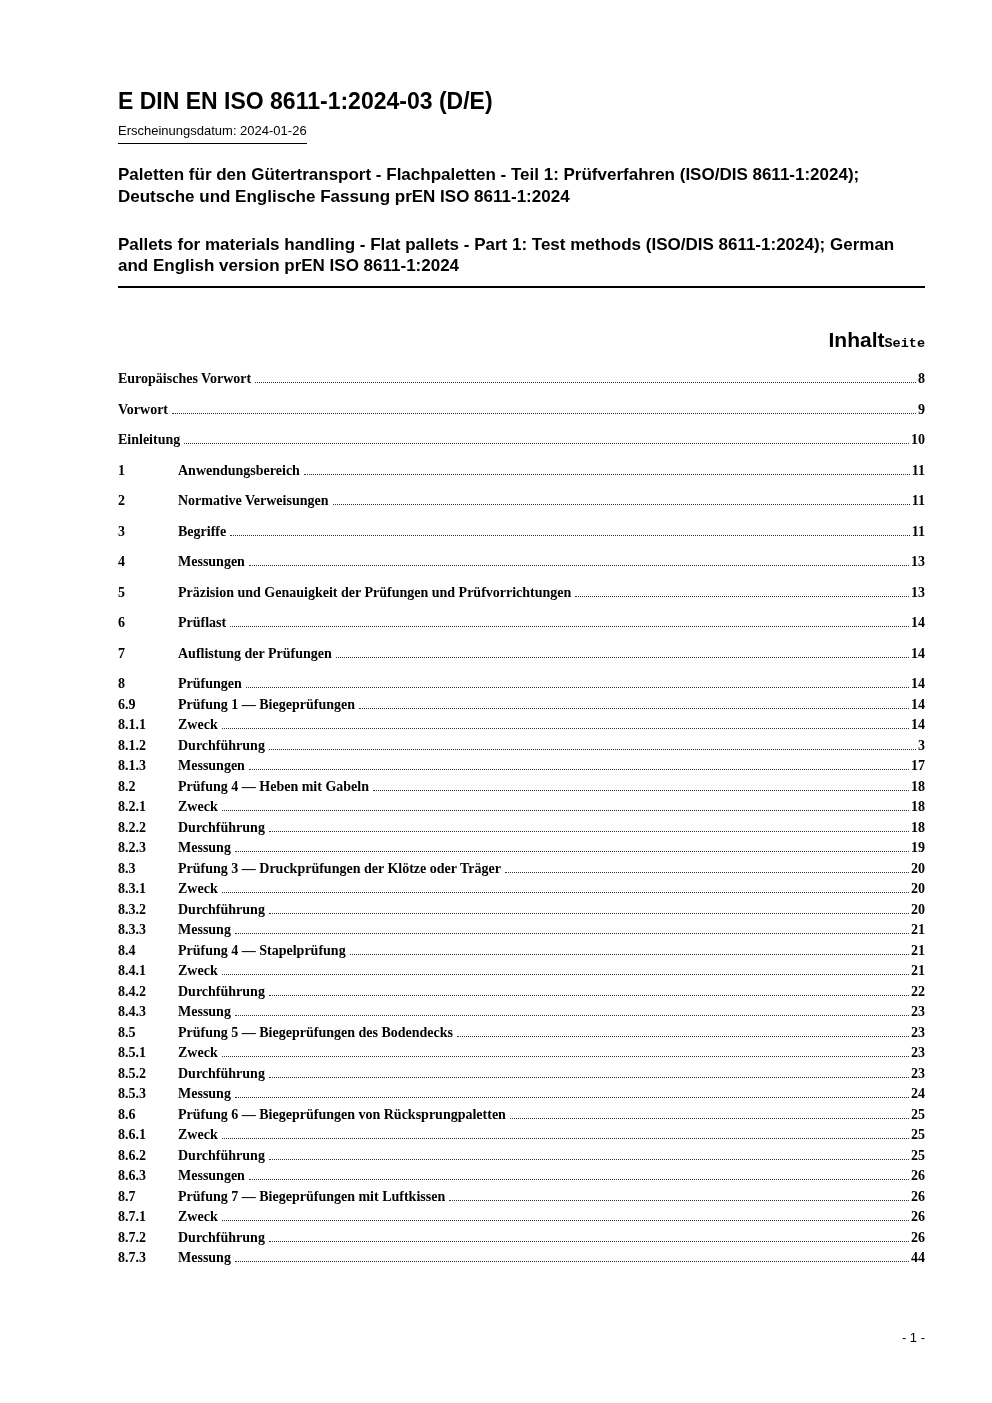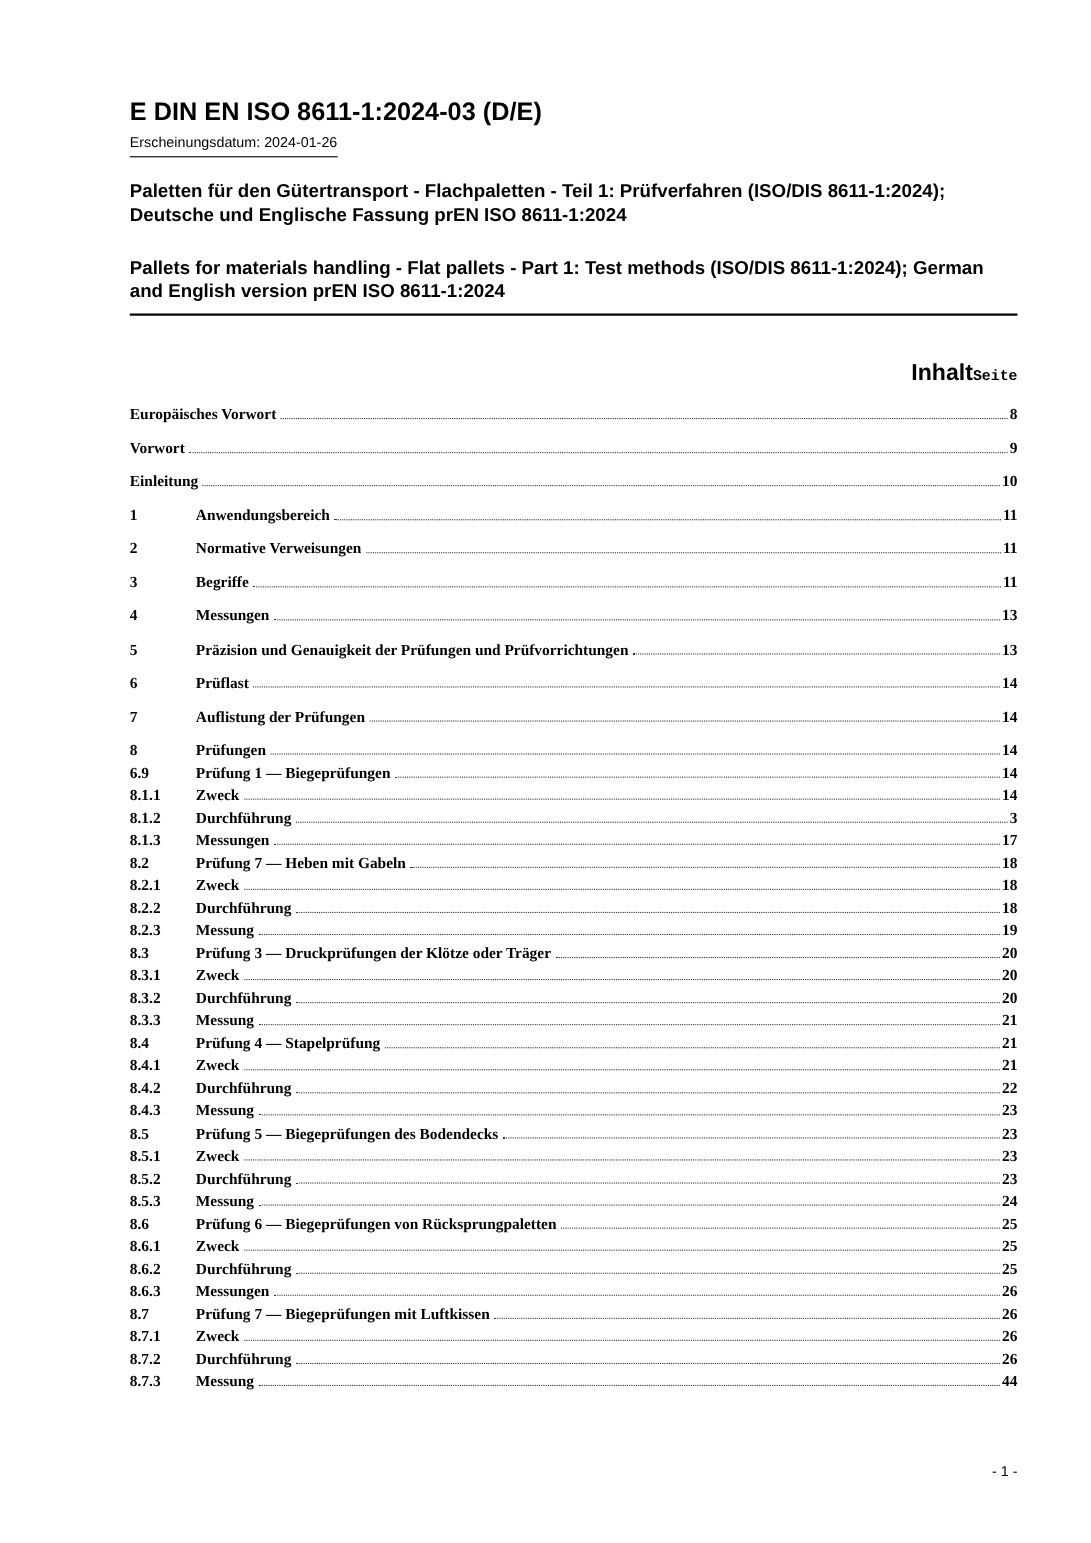--- a/index.html
+++ b/index.html
@@ -202,21 +202,21 @@
         <span class="toc-page">3</span>
       </div>
       <div class="toc-row">
         <span class="toc-num">8.1.3</span>
         <span class="toc-label">Messungen</span>
         <span class="toc-dots"></span>
         <span class="toc-page">17</span>
       </div>
       <div class="toc-row">
         <span class="toc-num">8.2</span>
-        <span class="toc-label">Prüfung 7 — Heben mit Gabeln</span>
+        <span class="toc-label">Prüfung 4 — Heben mit Gabeln</span>
         <span class="toc-dots"></span>
         <span class="toc-page">18</span>
       </div>
       <div class="toc-row">
         <span class="toc-num">8.2.1</span>
         <span class="toc-label">Zweck</span>
         <span class="toc-dots"></span>
         <span class="toc-page">18</span>
       </div>
       <div class="toc-row">

